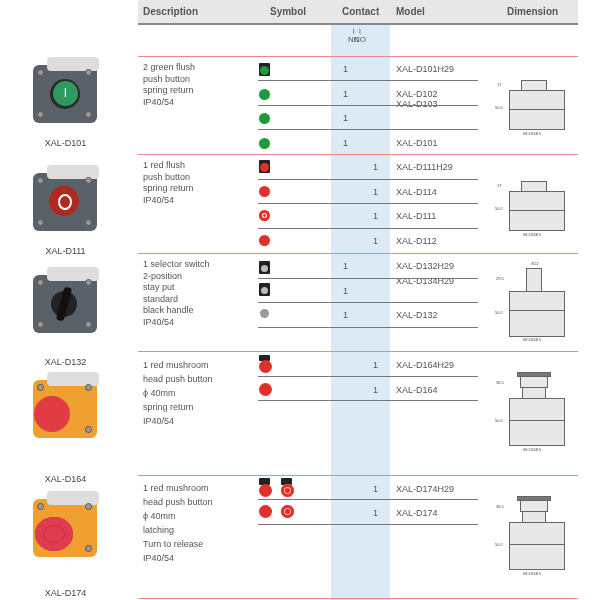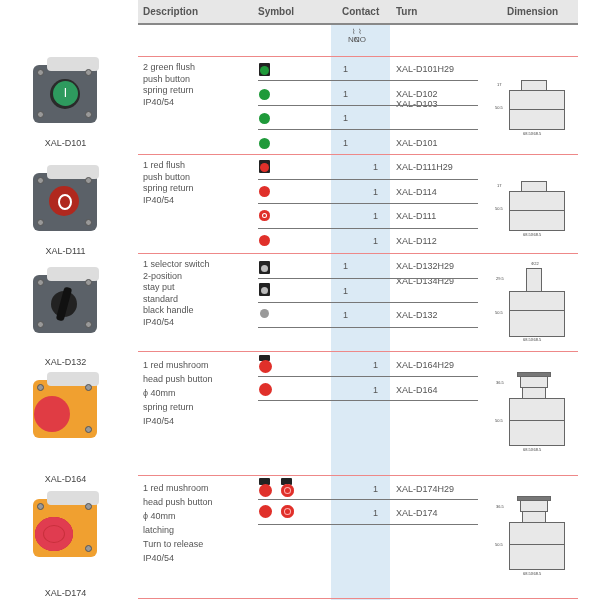--- a/index.html
+++ b/index.html
@@ -28,23 +28,23 @@
   .dim .lbl { position:absolute; font-size:4px; color:#444; }
 </style>
 </head>
 <body>
 
 <div class="page">
   <div class="contact-band"></div>
 
   <div class="header">
     <span style="left:5px">Description</span>
-    <span style="left:120px">Symbol</span>
+    <span style="left:132px">Symbol</span>
     <span style="left:204px">Contact</span>
-    <span style="left:258px">Turn</span>
+    <span style="left:258px">Model</span>
     <span style="left:369px">Dimension</span>
   </div>
   <div class="subhdr" style="left:354px"><span class="sym">⌇</span><span>NO</span></div>
   <div class="subhdr" style="left:348px"><span class="sym">⌇</span><span>NC</span></div>
 
   <div class="redline" style="top:56px"></div>
   <div class="redline" style="top:154px"></div>
   <div class="redline" style="top:253px"></div>
   <div class="redline" style="top:351px"></div>
   <div class="redline" style="top:475px"></div>

